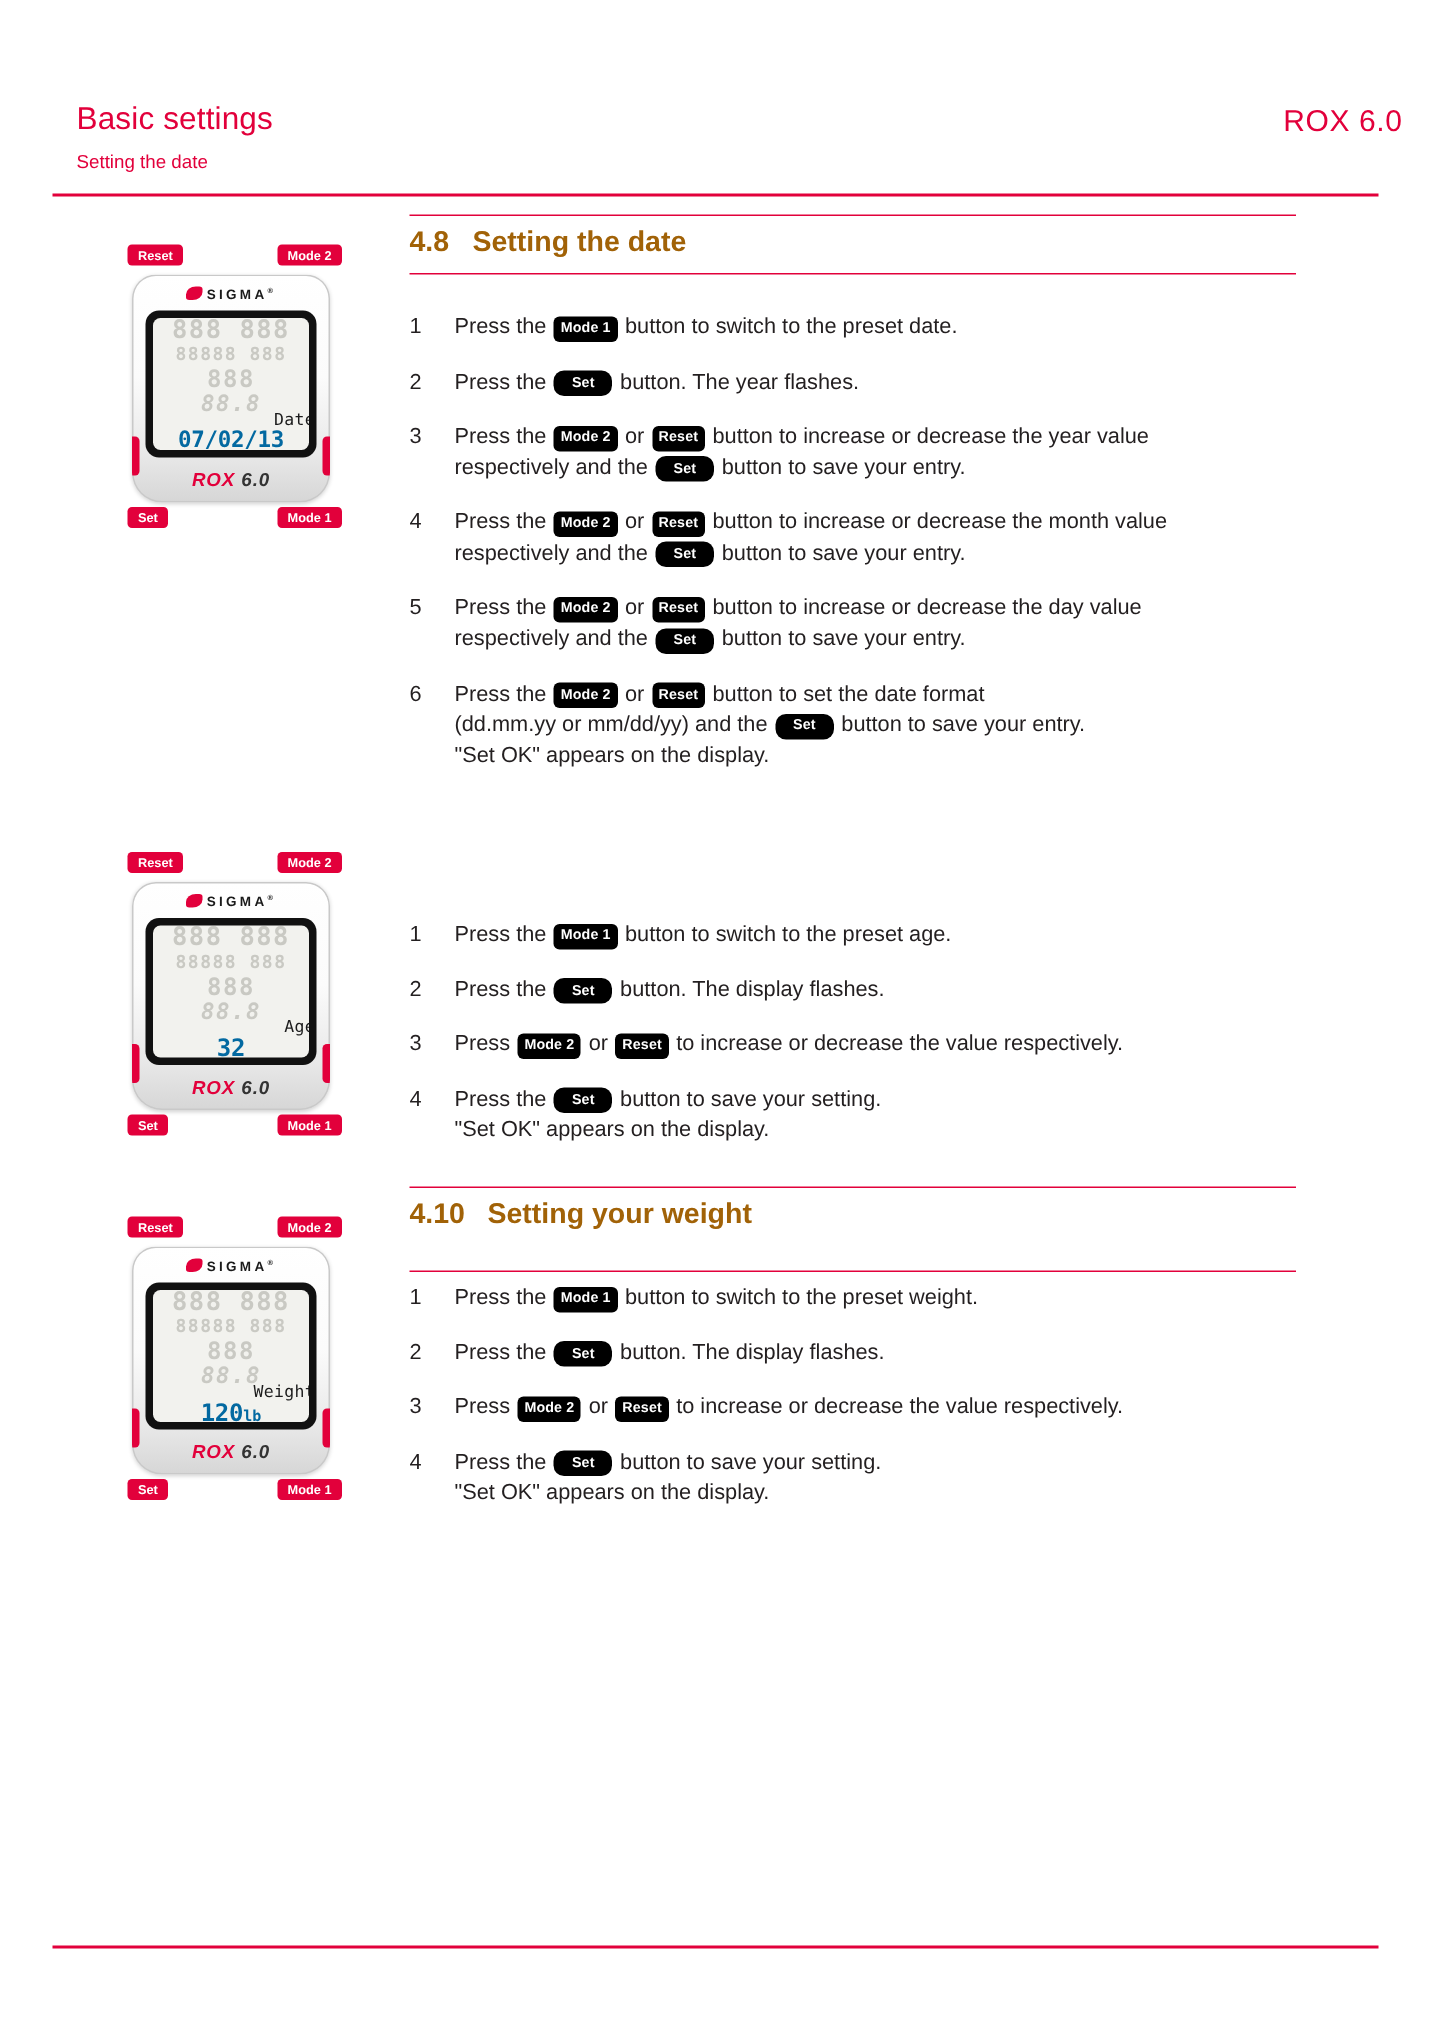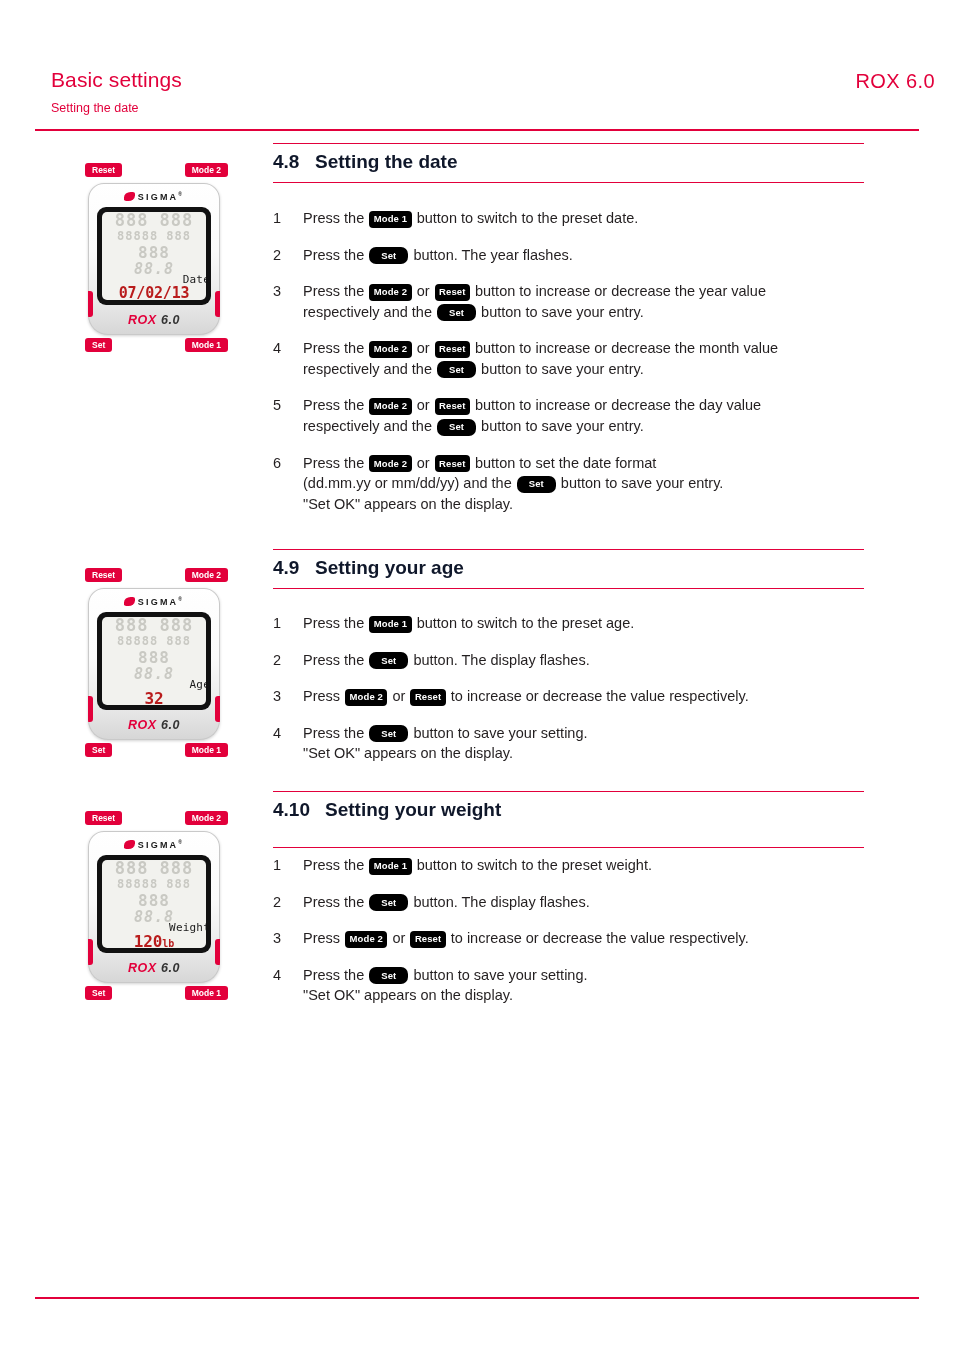--- a/index.html
+++ b/index.html
@@ -77,21 +77,21 @@
     background: #e2003b;
   }
   .section-head .rule-top { top: 0; }
   .section-head .rule-bot { bottom: 0; }
   .section-head .heading {
     position: absolute;
     left: 0;
     top: 8px;
     font-size: 19px;
     font-weight: bold;
-    color: #0f172a;
+    color: #a16207;
     white-space: nowrap;
   }
   .section-head .heading .num {
     display: inline-block;
     min-width: 42px;
   }
   .section-head.wide .heading .num {
     min-width: 52px;
   }
 
@@ -266,21 +266,21 @@
     line-height: 1;
   }
   .lcd-value {
     position: absolute;
     left: 0;
     width: 100%;
     top: 74px;
     text-align: center;
     font-size: 16px;
     font-weight: bold;
-    color: #b91c1c;
+    color: #0369a1;
     letter-spacing: -0.2px;
     line-height: 1;
   }
   .lcd-value .unit {
     font-size: 10px;
     font-weight: bold;
     letter-spacing: 0;
   }
   .lcd-value.small { font-size: 15px; }
 
@@ -442,27 +442,20 @@
         <span class="rox">ROX</span>
         <span class="ver">6.0</span>
       </div>
     </div>
     <div class="callouts" style="margin-top:3px;">
       <div class="callout left">Set</div>
       <div class="callout right">Mode 1</div>
     </div>
   </div>
 
-  <div class="section-head" style="top:549px; height:40px;">
-    <div class="rule-top"></div>
-    <div class="heading">
-      <span class="num">4.9</span><span>Setting your age</span>
-    </div>
-    <div class="rule-bot"></div>
-  </div>
 
   <div class="steps" style="top:613px;">
       <div class="step">
         <span class="num">1</span>
         <span class="txt">
           <span class="line">Press the <span class="btn-badge">Mode 1</span> button to switch to the preset age.</span>
         </span>
       </div>
       <div class="step">
         <span class="num">2</span>

